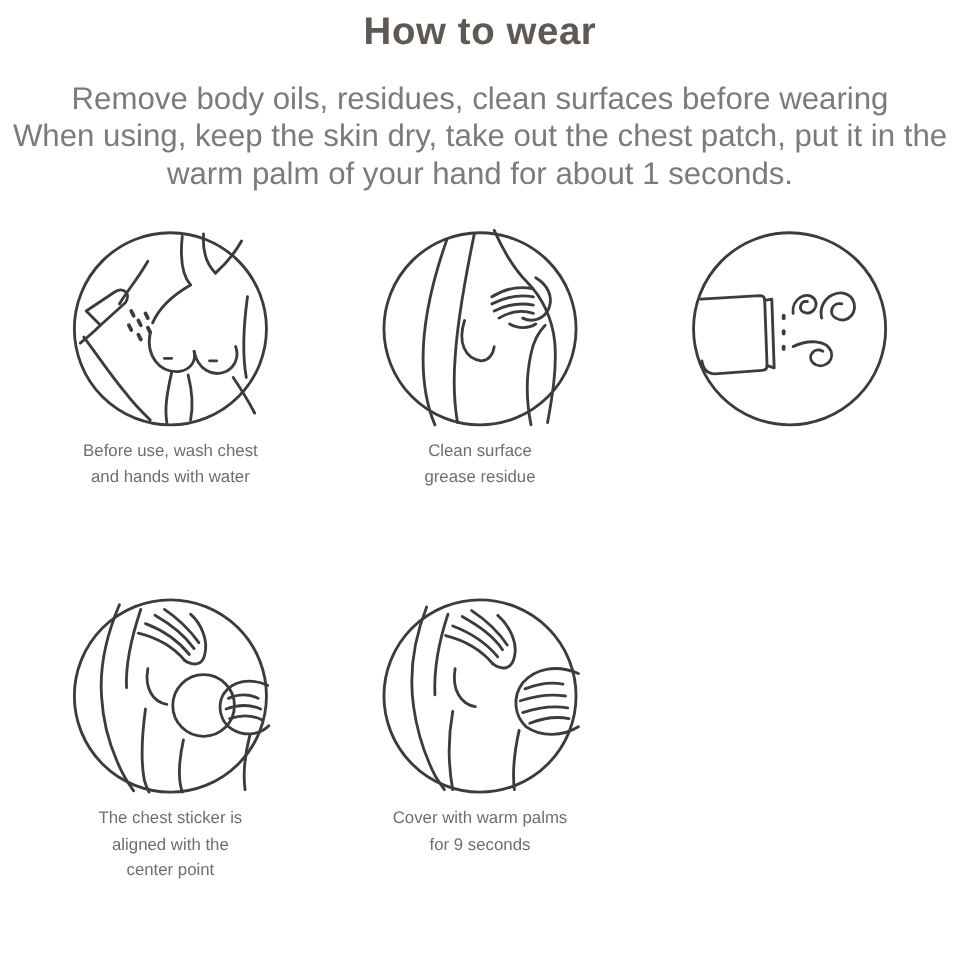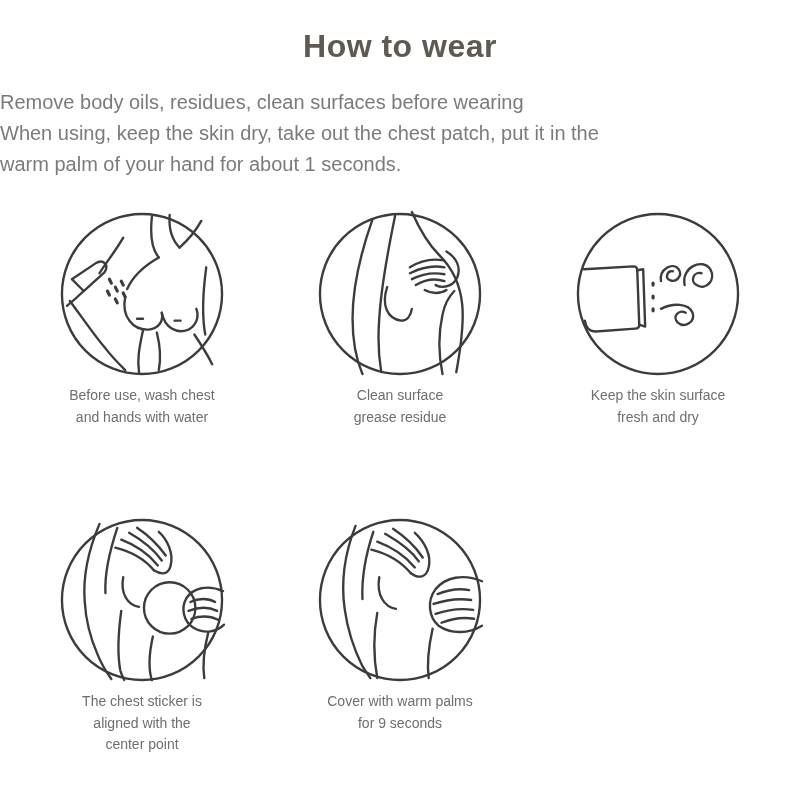--- a/index.html
+++ b/index.html
@@ -6,32 +6,32 @@
   html, body { background: #ffffff; }
   .page {
     position: relative;
     width: 800px;
     height: 800px;
     background: #ffffff;
     font-family: "Liberation Sans", "DejaVu Sans", sans-serif;
     overflow: hidden;
   }
   .page-title {
-    padding-top: 28px;
+    padding-top: 8px;
     text-align: center;
     font-size: 32px;
     font-weight: bold;
     color: #5f5954;
     letter-spacing: 0.5px;
   }
   .intro {
     margin-top: 22px;
-    text-align: left;
+    text-align: center;
     color: #7b7b7b;
-    font-size: 20px;
+    font-size: 26px;
     line-height: 31px;
   }
   .steps {
     display: grid;
     grid-template-columns: 258px 258px 258px;
     justify-content: center;
     row-gap: 88px;
     margin-top: 30px;
   }
   .step {
@@ -160,22 +160,20 @@
           <line class="dot" x1="80" y1="87" x2="80" y2="89"></line>
           <line class="dot" x1="80" y1="100" x2="80" y2="102"></line>
 
           <path d="M88,72 C86,60 100,52 106,60 C110,66 104,74 97,71 C92,69 94,61 100,62"></path>
 
           <path d="M112,76 C108,58 130,48 138,60 C144,70 134,82 124,76 C117,72 121,62 129,64"></path>
 
           <path d="M88,100 C100,94 116,94 120,104 C123,113 112,120 105,114 C99,108 106,100 113,104"></path>
         </svg>
       </div>
-      <figcaption class="caption">Keep the skin surface
-fresh and dry</figcaption>
     </figure>
 
 
     <figure class="step">
       <div class="circle-illustration">
         <svg viewBox="0 0 170 170">
           <circle cx="85" cy="85" r="81"></circle>
 
           <path d="M42,8 C31,34 25,60 27,86 C28,104 33,124 40,140 C44,150 49,158 54,165"></path>
 

